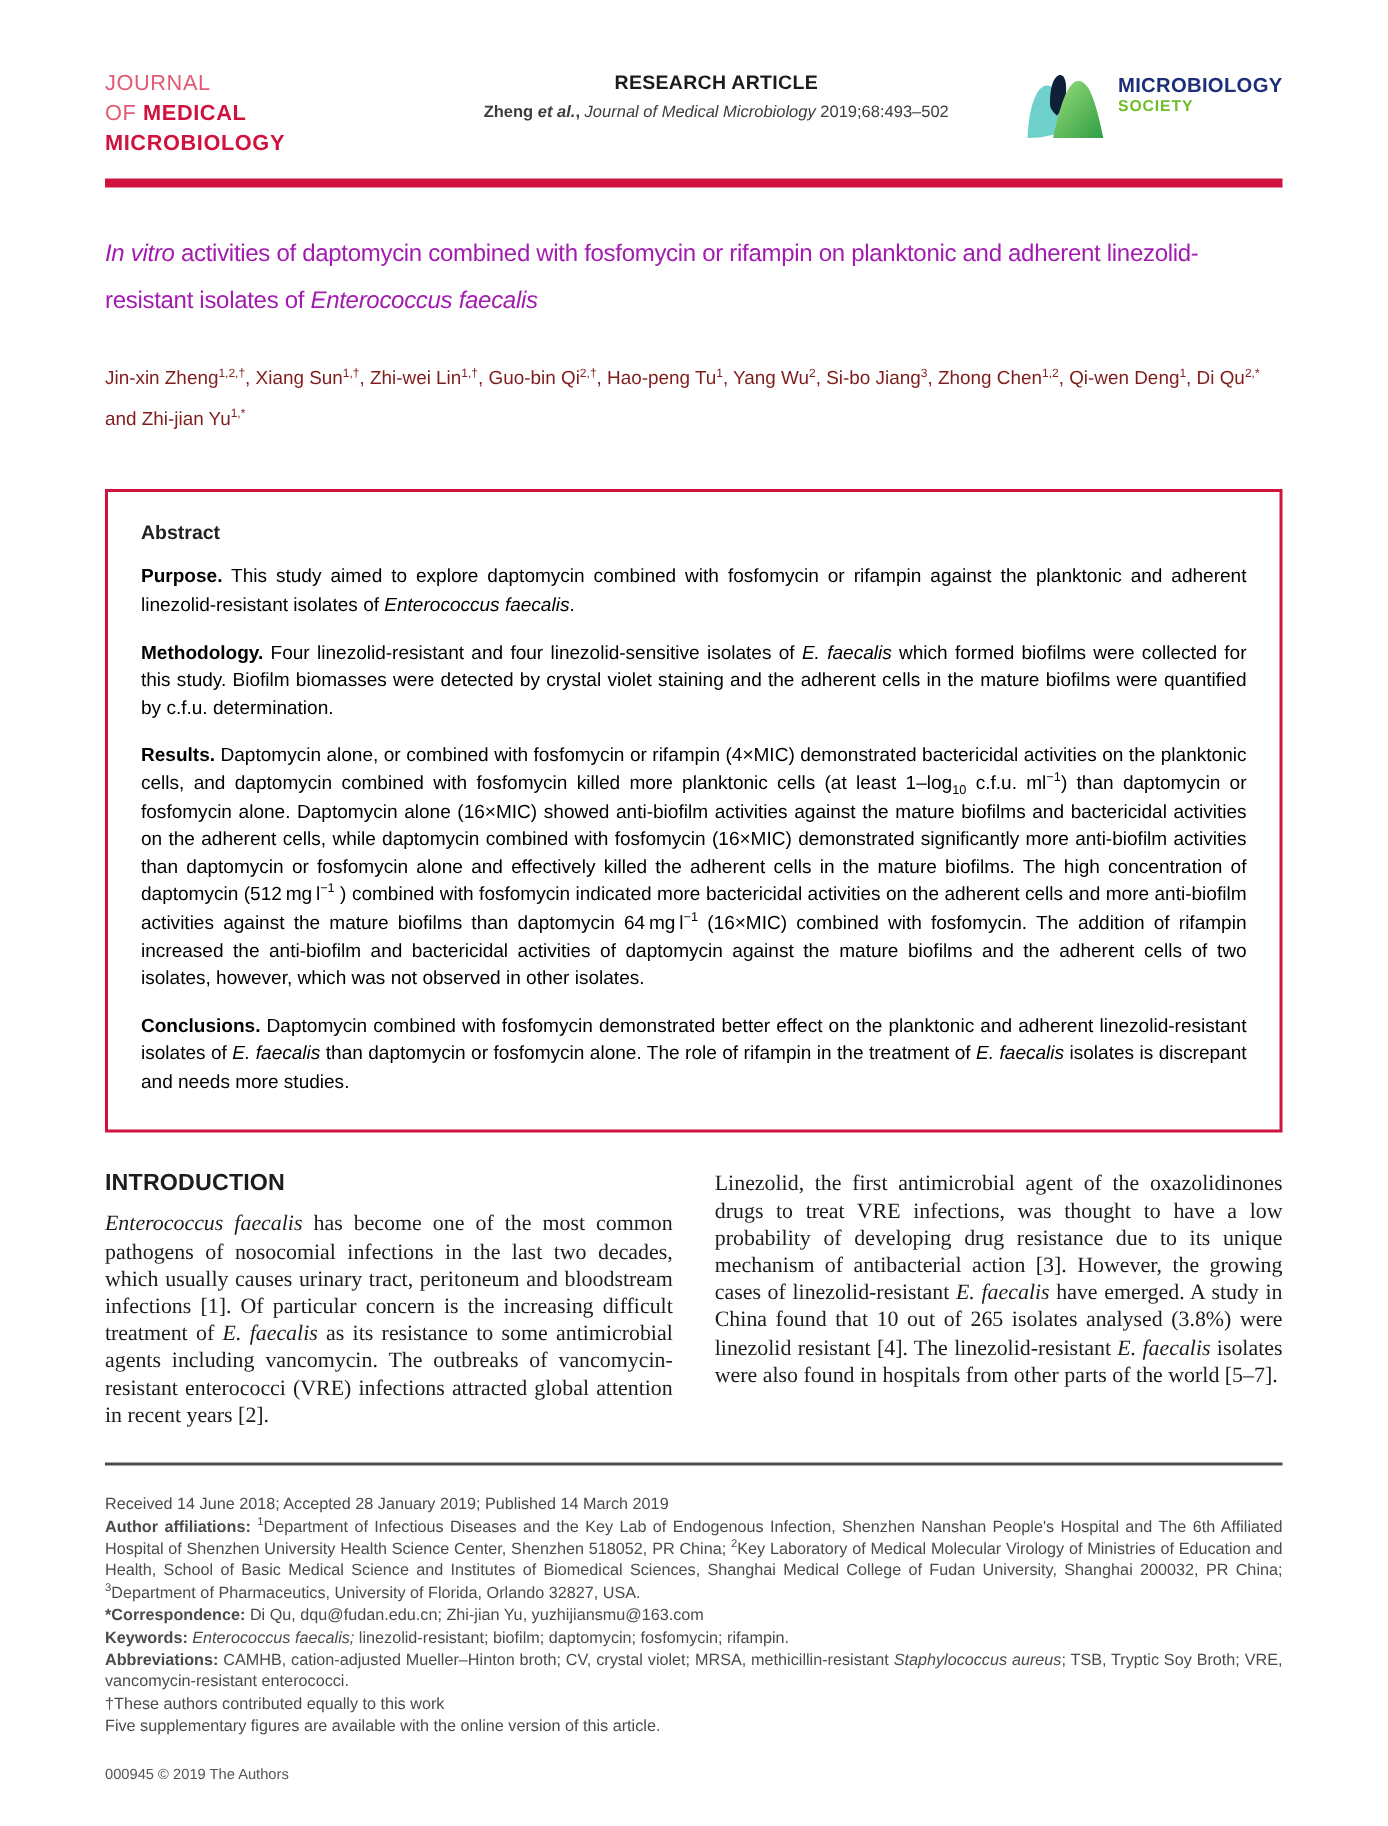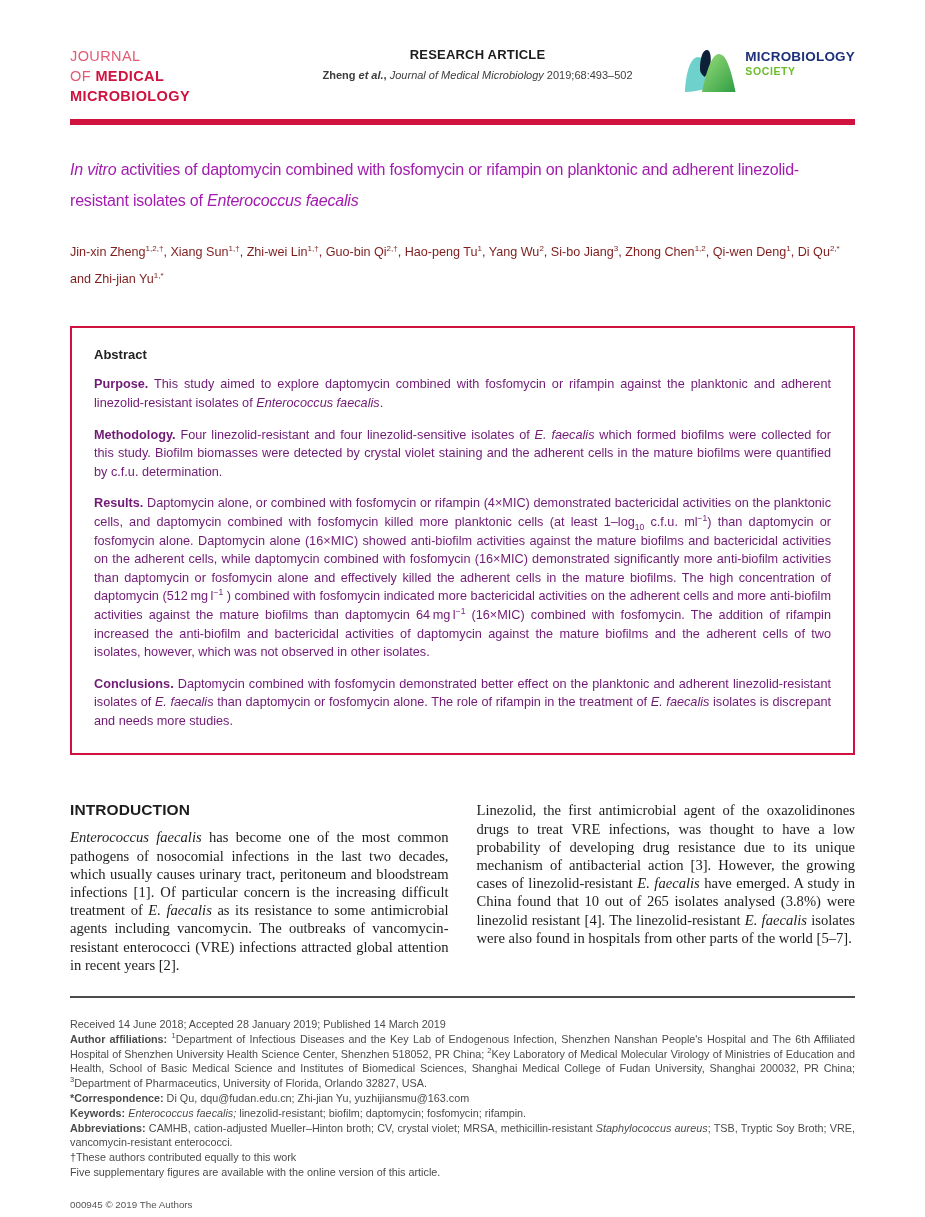--- a/index.html
+++ b/index.html
@@ -27,25 +27,25 @@
   .redbar{height:6px;background:#d0123f;margin-top:13px;}
 
   
   .title{margin-top:29px;font-size:16px;line-height:31px;font-weight:400;color:#a21caf;letter-spacing:-.2px;}
   .authors{margin-top:21px;font-size:12.6px;line-height:23px;color:#7f1d1d;}
   .authors sup{font-size:8px;}
 
   
   .abstract-box{margin-top:35px;border:2px solid #d0123f;padding:19px 22px 23px 22px;}
   .abstract-head{font-weight:700;font-size:13px;color:#222;}
-  .abstract-box p{margin:13px 0 0 0;font-size:12.7px;line-height:18.6px;text-align:justify;color:#701a75;}
+  .abstract-box p{margin:13px 0 0 0;font-size:12.7px;line-height:18.6px;text-align:justify;color:#000000;}
   .abstract-box sup,.abstract-box sub{font-size:8.5px;line-height:0;}
 
   
-  .columns{display:flex;gap:28px;margin-top:46px;}
+  .columns{display:flex;gap:28px;margin-top:25px;}
   .col{width:50%;}
   .intro-head{font-weight:700;font-size:15.5px;color:#1d1d1d;margin:0 0 9px 0;letter-spacing:.1px;}
   .serif{font-family:"Liberation Serif",serif;font-size:14.6px;line-height:18.2px;text-align:justify;color:#1c1c1c;margin:0;}
 
   
   .footrule{border-top:2px solid #4c4c4c;margin-top:22px;}
   .footnotes{margin-top:19px;font-size:10.8px;line-height:14.8px;color:#4b4b4b;}
   .footnotes p{margin:0;text-align:justify;}
   .footnotes p.nj{text-align:left;}
   .footnotes sup{font-size:7.5px;line-height:0;}

